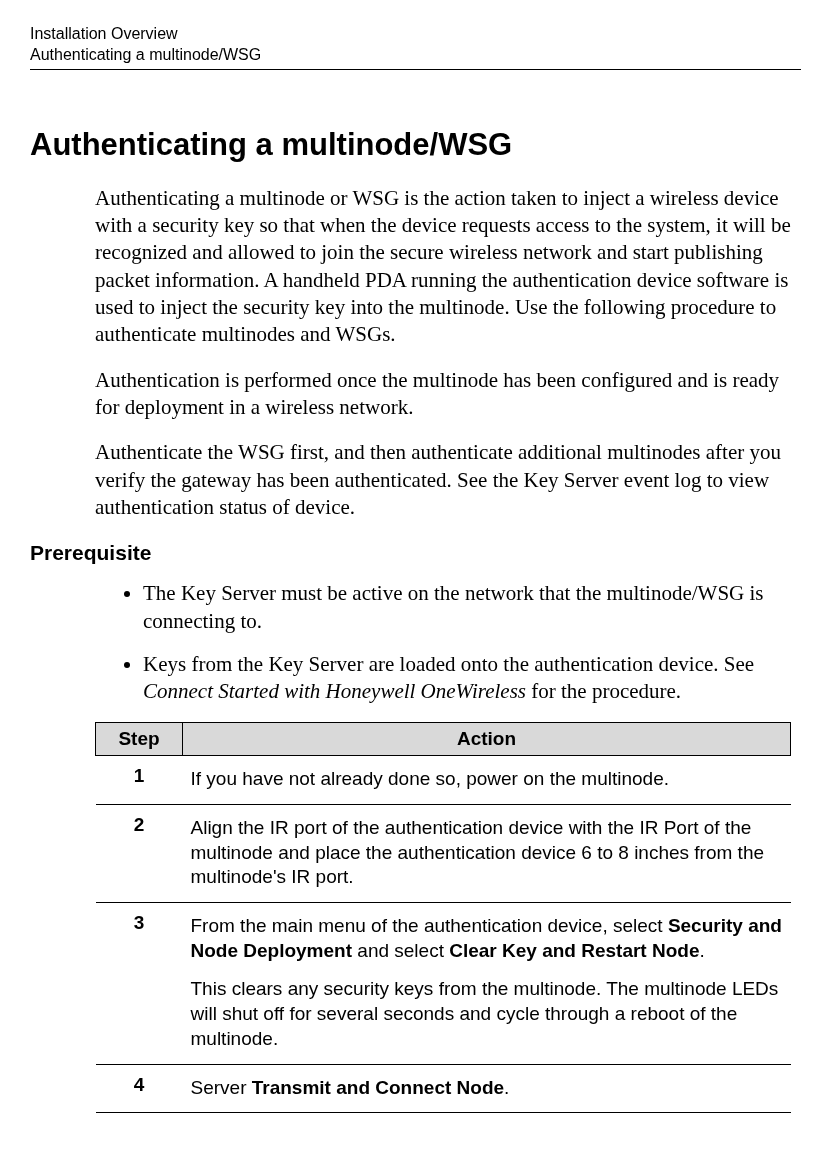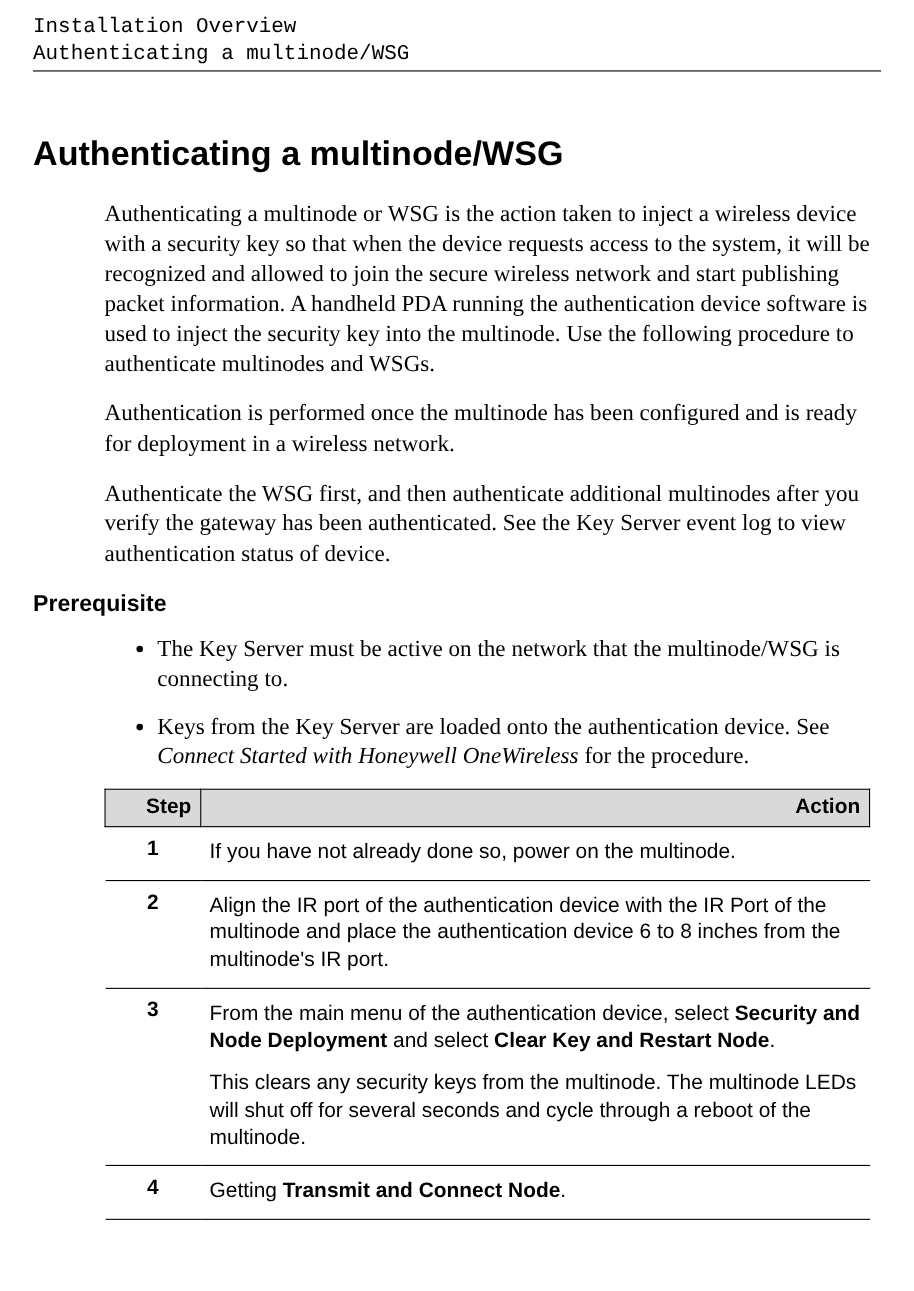--- a/index.html
+++ b/index.html
@@ -16,24 +16,24 @@
       color: #000;
       background: #fff;
       font-size: 21px;
       line-height: 1.3;
     }
     .page {
       padding: 0 30px 0 30px;
       box-sizing: border-box;
     }
     .header-block {
-      font-family: Liberation Mono, monospace;
-      font-size: 19px;
+      font-family: Liberation Sans, sans-serif;
+      font-size: 16px;
       line-height: 1.3;
-      padding-top: 12px;
+      padding-top: 24px;
     }
     .header-rule {
       border: 0;
       border-top: 1.5px solid #000;
       margin: 3px 0 0 0;
     }
     .content {
       padding-left: 65px;
       padding-right: 10px;
       padding-top: 55px;
@@ -73,21 +73,21 @@
       border-collapse: collapse;
       font-family: Arial, Helvetica, sans-serif;
       font-size: 19px;
       margin-top: 6px;
     }
     table.steps th {
       background: #d9d9d9;
       border: 1px solid #000;
       font-weight: bold;
       padding: 4px 8px;
-      text-align: right;
+      text-align: center;
     }
     table.steps th.step-col {
       width: 70px;
     }
     table.steps td {
       border-bottom: 1px solid #000;
       padding: 10px 8px 12px 8px;
       vertical-align: top;
     }
     table.steps td.step-num {
@@ -163,21 +163,21 @@
             <div class="action-para">
               <span>From the main menu of the authentication device, select </span><strong class="bold">Security and Node Deployment</strong><span> and select </span><strong class="bold">Clear Key and Restart Node</strong><span>.</span>
             </div>
             <div class="action-para">This clears any security keys from the multinode. The multinode LEDs will shut off for several seconds and cycle through a reboot of the multinode.</div>
           </td>
         </tr>
         <tr>
           <td class="step-num">4</td>
           <td>
             <div class="action-para">
-              <span>Getting </span><strong class="bold">Transmit and Connect Node</strong><span>.</span>
+              <span>Server </span><strong class="bold">Transmit and Connect Node</strong><span>.</span>
             </div>
 
           </td>
         </tr>
       </tbody>
     </table>
 
   </div>
 
 </div>

